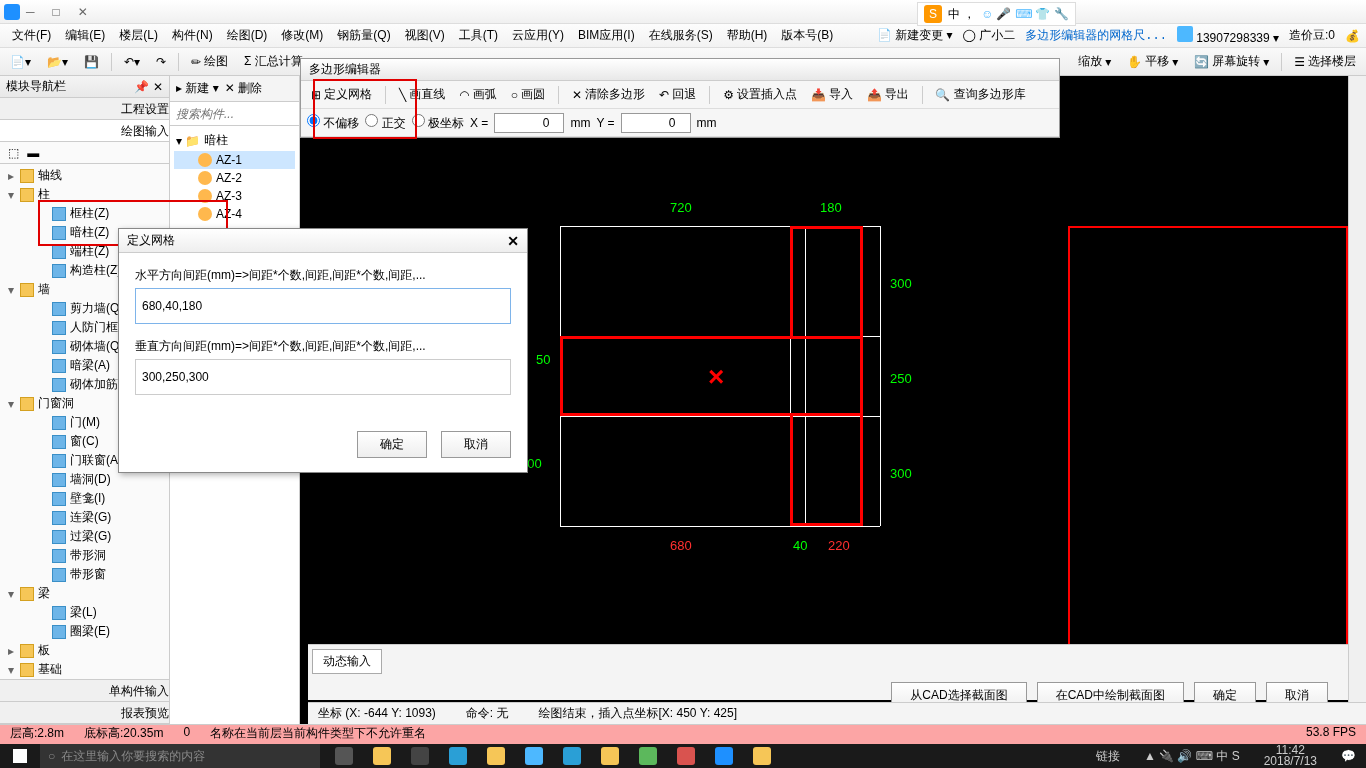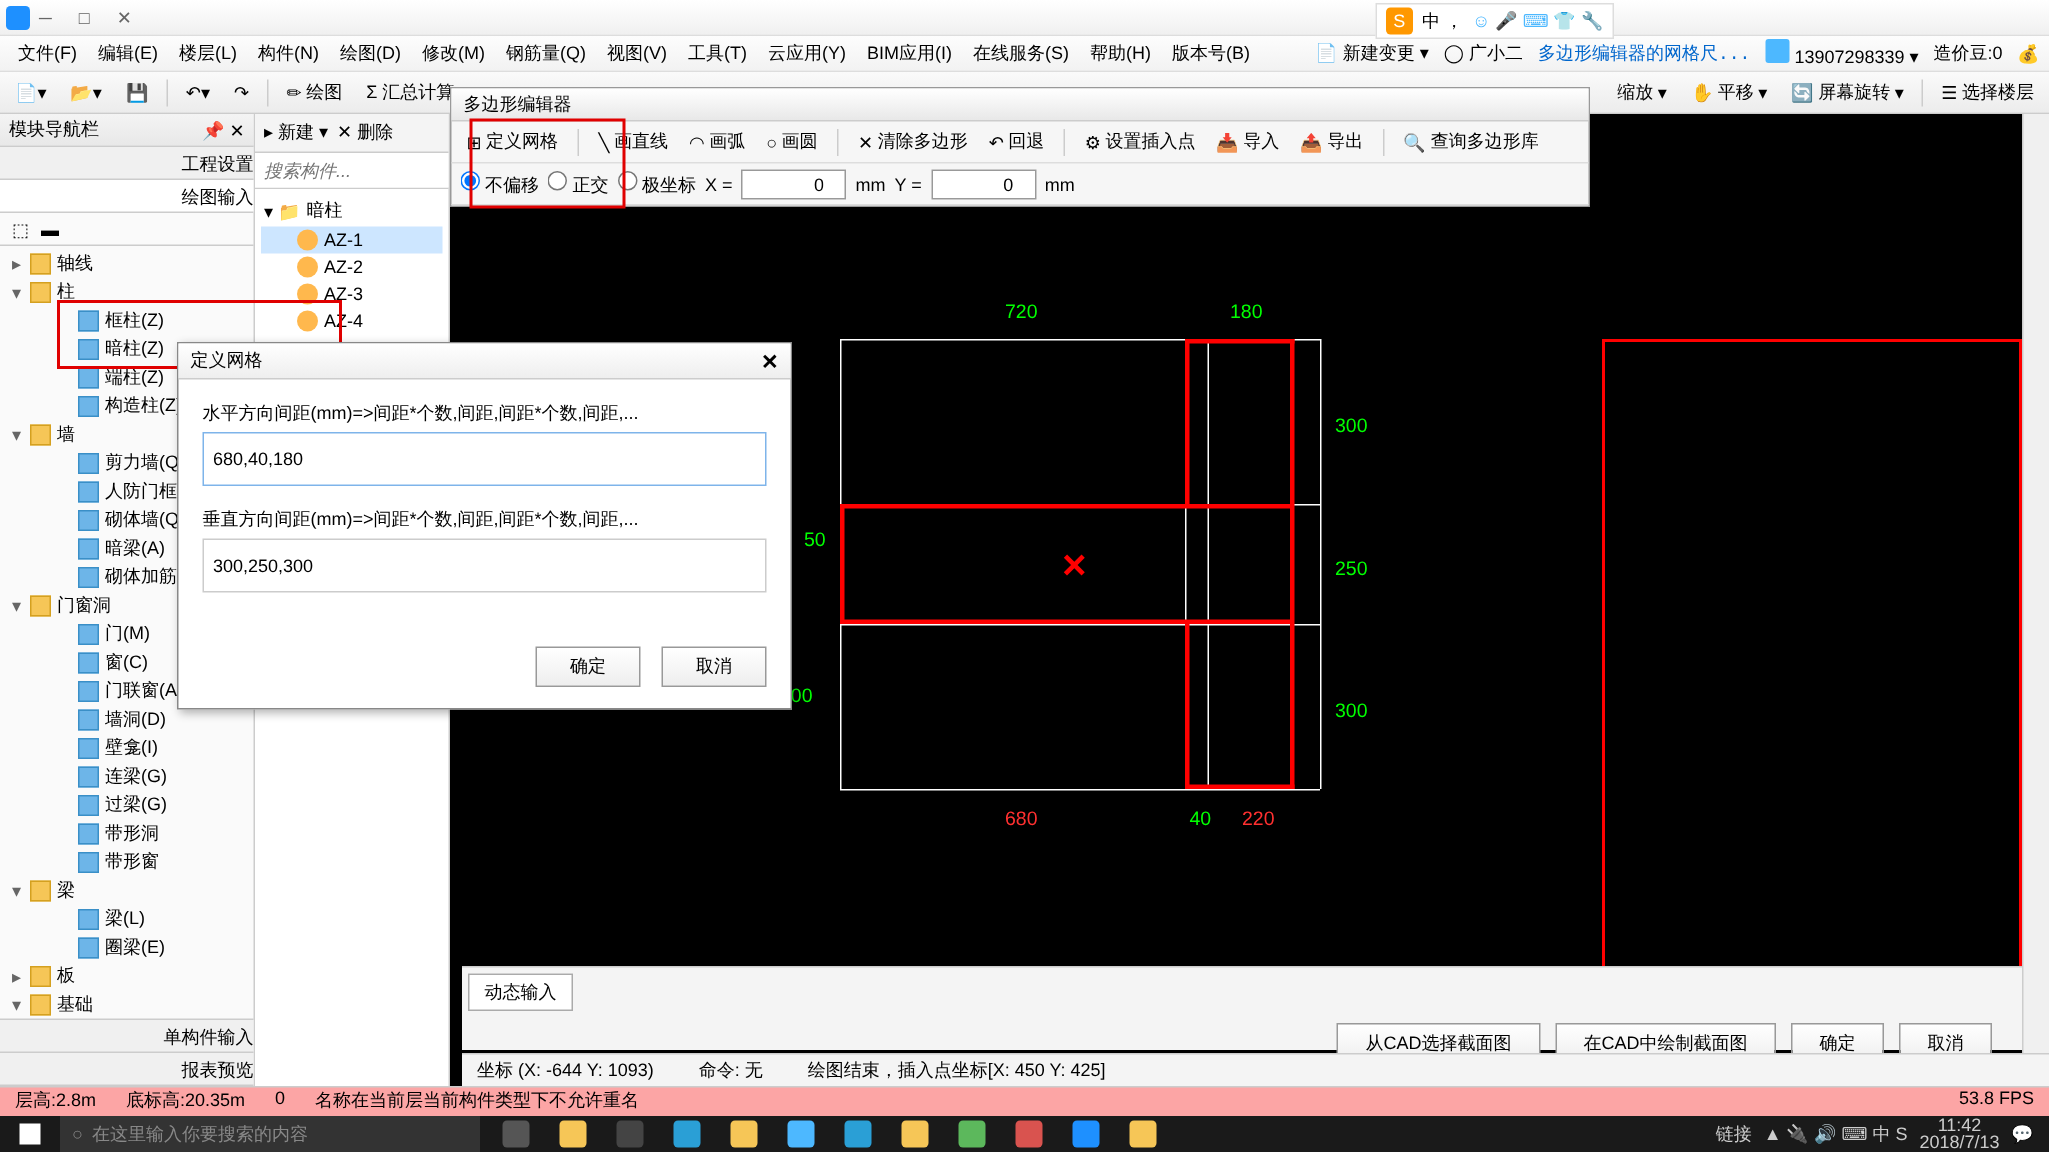--- a/index.html
+++ b/index.html
@@ -77,21 +77,21 @@
 .statusbar { position: absolute; bottom: 24px; left: 0; right: 0; height: 20px; background: #fca5a5; border-top: 1px solid #ccc; display: flex; align-items: flex-start; padding: 0 10px; gap: 20px; font-size: 11px; }
 .statusbar .fps { margin-left: auto; }
 
 .taskbar { position: absolute; bottom: 0; left: 0; right: 0; height: 24px; background: #1a1a1a; display: flex; align-items: center; color: #ccc; }
 .taskbar .start { width: 40px; height: 100%; display: flex; align-items: center; justify-content: center; }
 .taskbar .start .win { width: 14px; height: 14px; background: #fff; }
 .taskbar .searchbox { flex: 0 0 280px; height: 100%; background: #333; display: flex; align-items: center; padding: 0 8px; color: #888; }
 .taskbar .tb-icons { display: flex; gap: 2px; padding: 0 6px; }
 .taskbar .tb-ico { width: 36px; height: 24px; display: flex; align-items: center; justify-content: center; }
 .taskbar .tb-ico .b { width: 18px; height: 18px; border-radius: 3px; }
-.taskbar .tray { margin-left: auto; display: flex; align-items: center; gap: 8px; padding: 0 10px; font-size: 11px; }
+.taskbar .tray { margin-left: auto; display: flex; align-items: center; gap: 24px; padding: 0 10px; font-size: 11px; }
 
 .dialog { position: absolute; top: 228px; left: 118px; width: 410px; background: #fff; border: 1px solid #888; box-shadow: 2px 2px 6px rgba(0,0,0,0.3); z-index: 100; }
 .dialog .dlg-title { height: 24px; background: linear-gradient(#fff,#eee); display: flex; align-items: center; padding: 0 8px; border-bottom: 1px solid #ccc; }
 .dialog .dlg-close { margin-left: auto; cursor: pointer; font-size: 14px; font-weight: bold; }
 .dialog .dlg-body { padding: 14px 16px; }
 .dialog .dlg-label { margin-bottom: 4px; }
 .dialog .dlg-input { width: 100%; height: 36px; border: 1px solid #7eb4ea; padding: 4px 6px; margin-bottom: 14px; }
 .dialog .dlg-input.plain { border-color: #ccc; }
 .dialog .dlg-btns { display: flex; justify-content: flex-end; gap: 14px; padding: 8px 16px 14px; }
 .dialog .dlg-btn { padding: 4px 22px; border: 1px solid #999; background: linear-gradient(#fff,#eee); cursor: pointer; }

